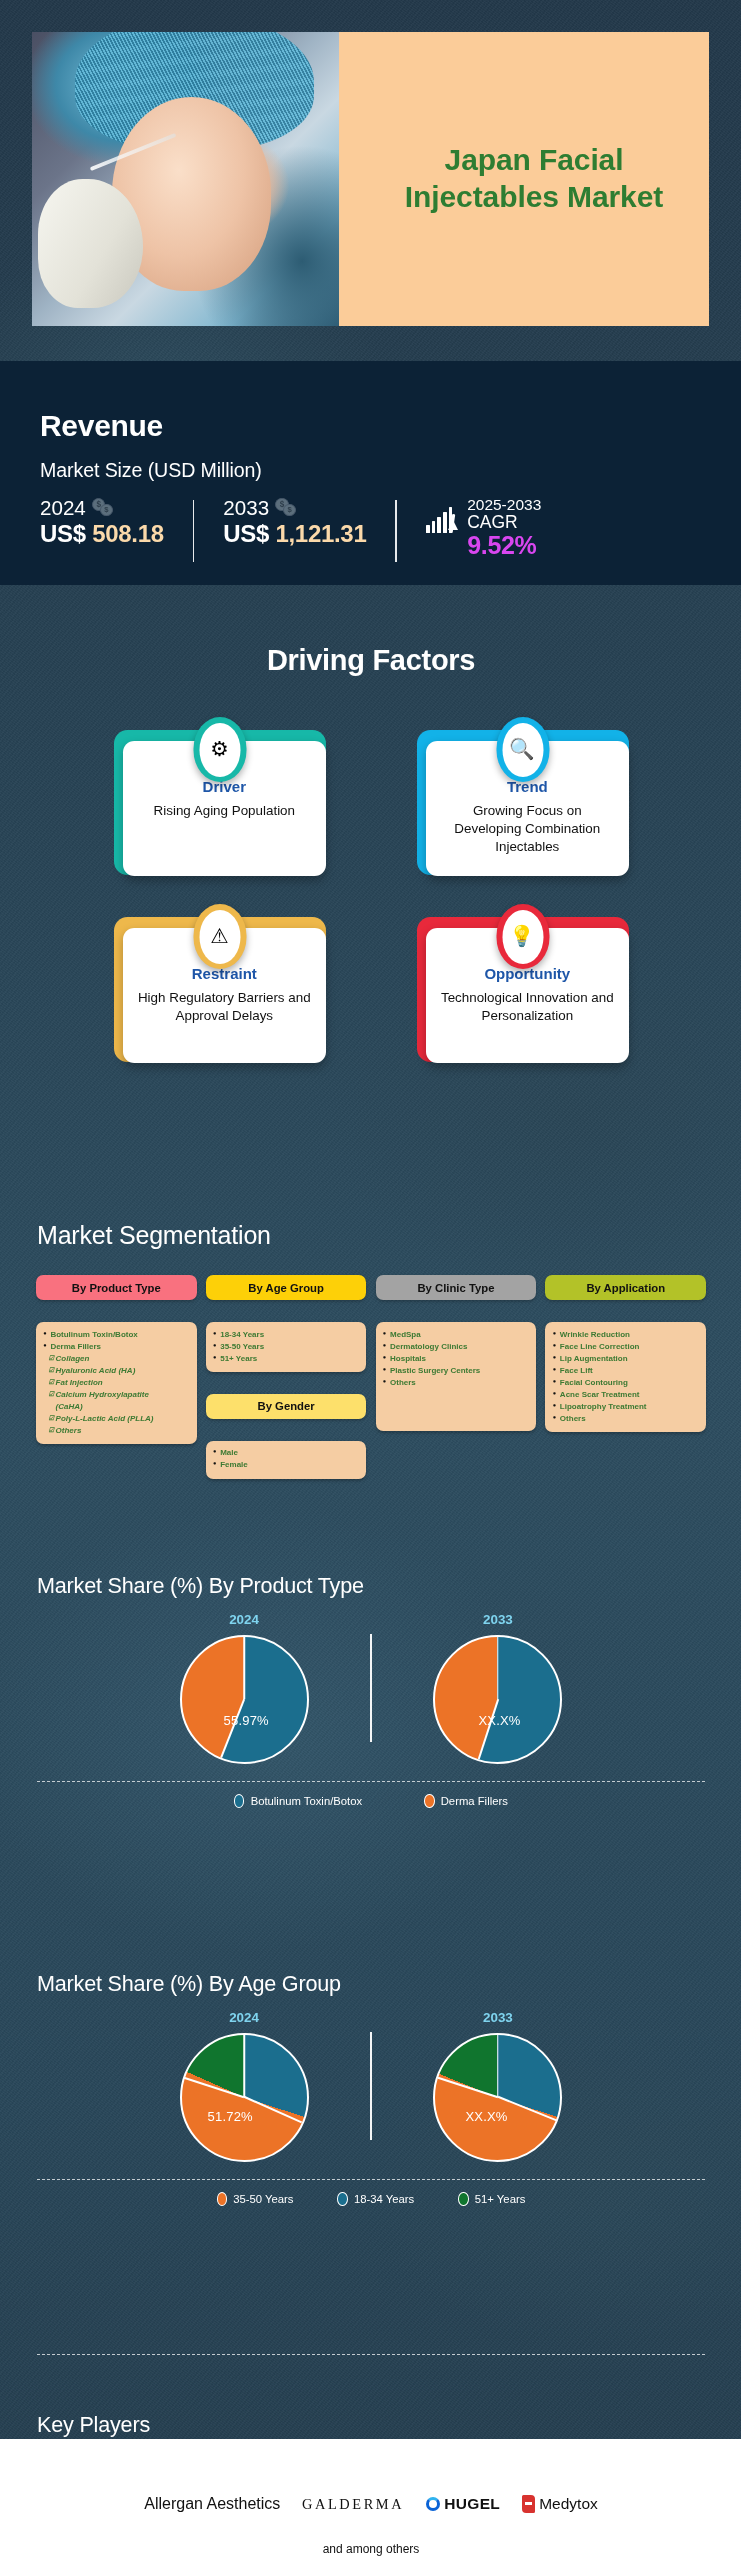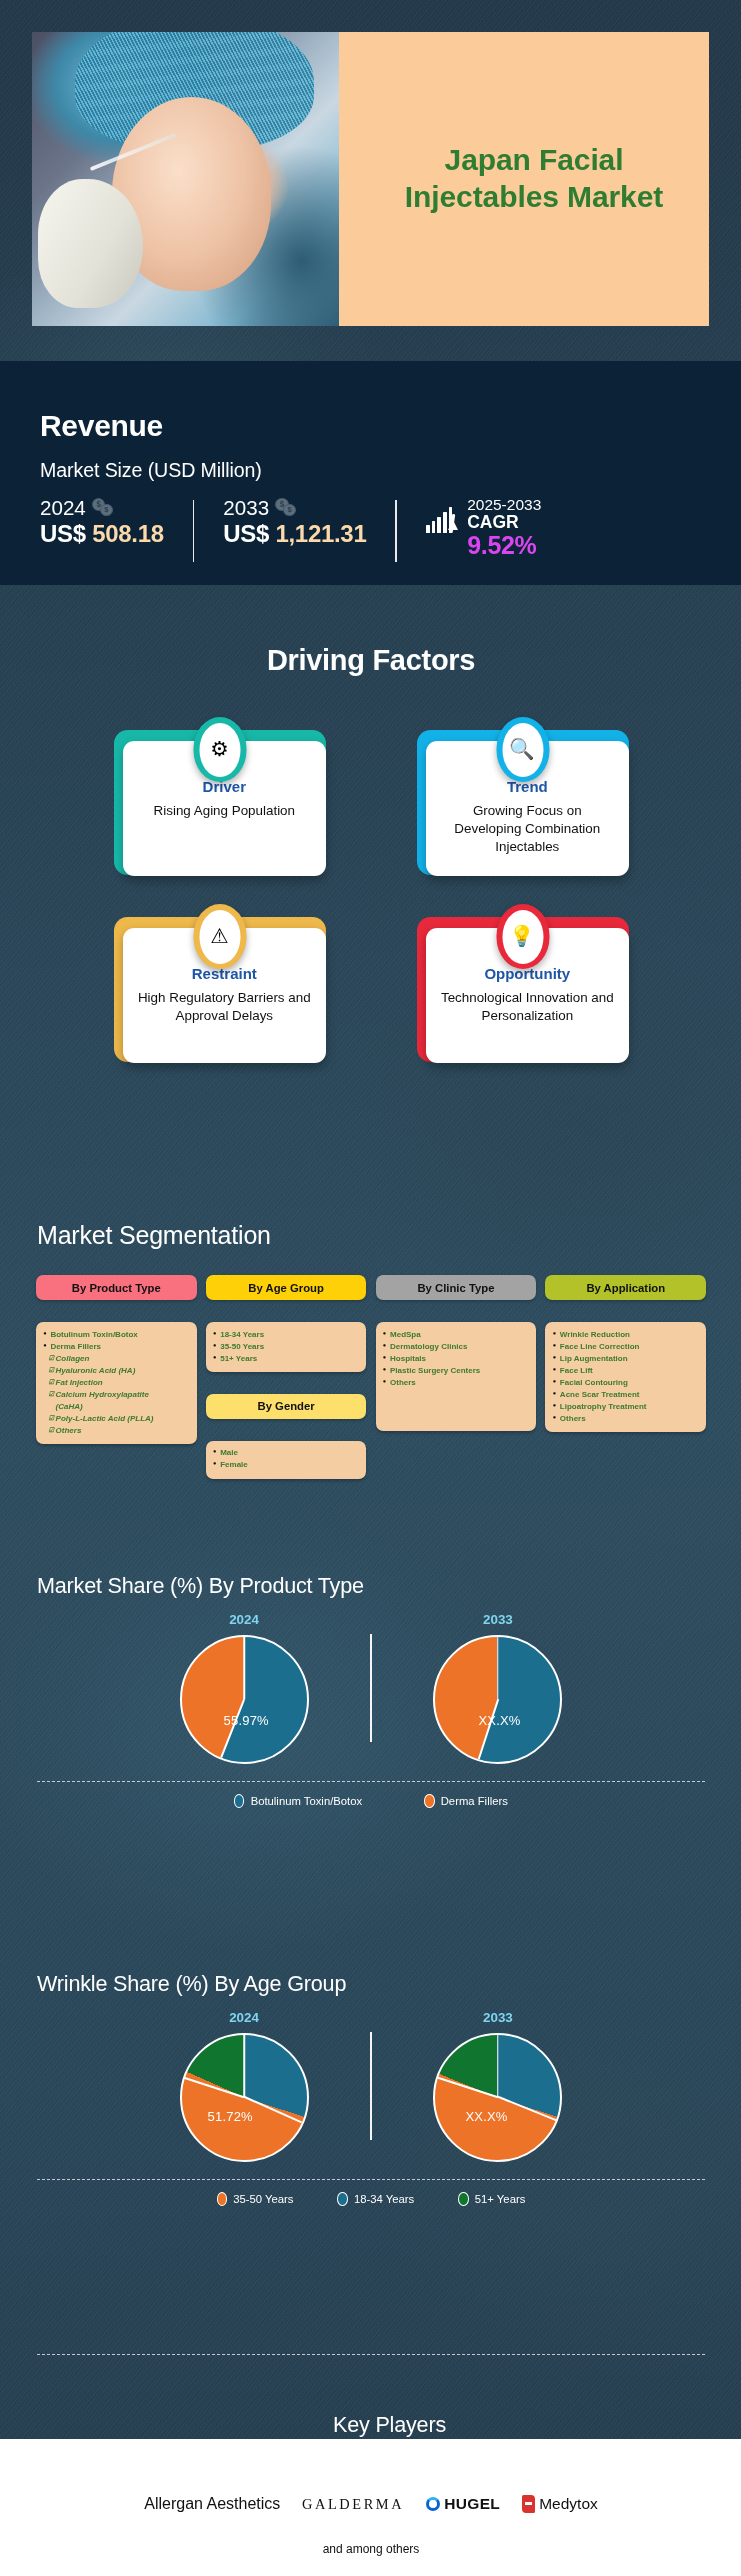--- a/index.html
+++ b/index.html
@@ -90,21 +90,21 @@
   .rev-div { width:1.5px; height:62px; background:#fff; margin:4.1px 29px 0; opacity:.9; }
   .cagr-wrap { display:flex; gap:8.2px; }
   .cagr-icon { width:33px; height:37px; position:relative; }
   .bars { position:absolute; bottom:0; left:0; display:flex; align-items:flex-end; gap:2.1px; }
   .bars span { display:block; width:3.6px; background:#fff; border-radius:0.5px; }
   .arrow-up { position:absolute; right:1px; bottom:3.1px; width:0; height:0;
               border-left:5.7px solid transparent; border-right:5.7px solid transparent; border-bottom:10.3px solid #fff; }
   .arrow-tail { position:absolute; right:5.2px; bottom:1px; width:3.1px; height:18.5px; background:#fff; border-radius:1px; transform:rotate(8deg);}
   .cagr-text { color:#fff; line-height:1.1; }
   .cagr-period { font-size:15.5px; font-weight:400; }
-  .cagr-label  { font-size:17.5px; font-weight:700; }
+  .cagr-label  { font-size:17.5px; font-weight:400; }
   .cagr-value  { font-size:25px; font-weight:700; color:#d946ef; letter-spacing:-0.3px; }
 
   
   .drivers { position:absolute; left:0; top:585px; width:742px; height:587px; }
   .df-head { text-align:center; color:#fff; font-size:29px; font-weight:700; padding-top:59px; letter-spacing:-0.3px; }
   .df-grid { position:relative; width:515px; margin:40px auto 0; }
   .df-row  { display:flex; justify-content:space-between; margin-bottom:28px; }
   .df-card { position:relative; width:212px; height:159px; }
   .df-shadow {
     position:absolute; left:0; top:13.4px; width:212px; height:145px; border-radius:13.4px;
@@ -166,21 +166,21 @@
     white-space:nowrap;
   }
   .vdiv { width:1.5px; height:108px; background:#fff; opacity:.95; }
   .dashed { border-top:1.5px dashed rgba(255,255,255,.72); margin:17.5px 37px 0; }
   .legend { display:flex; justify-content:center; gap:62px; padding:12.4px 0 0; }
   .legend-item { display:flex; align-items:center; gap:6.2px; color:#fff; font-size:11.3px; font-weight:300; }
   .dot { width:10.3px; height:13.4px; border-radius:50%; border:1.5px solid #fff; display:inline-block; }
 
   
   .kp { position:absolute; left:0; top:2354px; width:742px; height:149px; }
-  .kp-title { color:#fff; font-size:21.6px; font-weight:300; margin:57px 0 0 37px; letter-spacing:-0.2px;text-align:center; }
+  .kp-title { color:#fff; font-size:21.6px; font-weight:300; margin:57px 0 0 37px; letter-spacing:-0.2px; }
   .kp-white { position:absolute; left:0; top:2439px; width:742px; height:216px; background:#fff; }
   .kp-logos { display:flex; justify-content:center; align-items:center; gap:21.6px; padding-top:56px; }
   .logo { color:#111; white-space:nowrap; display:flex; align-items:center; gap:4.1px; }
   .lg-allergan { font-size:16px; font-weight:400; font-family:"Liberation Sans", sans-serif; }
   .lg-galderma { font-size:14.4px; font-weight:400; letter-spacing:2.6px; font-family:"Liberation Serif", serif; }
   .lg-hugel { font-size:15.5px; font-weight:700; letter-spacing:0.3px; }
   .hugel-mark { width:14.4px; height:14.4px; border-radius:50%; border:3.1px solid #0a63d6; border-top-color:#2fb3ef; display:inline-block; }
   .lg-medytox { font-size:15.5px; font-weight:400; }
   .medytox-mark { width:13.4px; height:17.5px; background:#d8332f; border-radius:1.5px 4.1px 1.5px 4.1px; position:relative; }
   .medytox-mark:after { content:""; position:absolute; left:3.1px; top:7.2px; width:7.2px; height:2.1px; background:#fff; }
@@ -413,21 +413,21 @@
         <span>Botulinum Toxin/Botox</span>
       </div>
       <div class="legend-item">
         <span class="dot" style="background:#ec7327"></span>
         <span>Derma Fillers</span>
       </div>
     </div>
   </div>
 
   <div class="pie-sec" style="top:1935px;height:412px">
-    <div class="pie-title" style="padding-top:36px">Wrinkle Share (%) By Age Group</div>
+    <div class="pie-title" style="padding-top:36px">Market Share (%) By Age Group</div>
     <div class="pie-row">
       <div class="pie-block">
         <div class="pie-year">2024</div>
         <div class="pie-holder">
           <div class="pie" style="background:conic-gradient(from 0deg, #1b6e8e 0deg 108deg, #ec7327 108deg 294deg, #10752e 294deg 360deg)">
             <div style="position:absolute;left:50%;top:0;width:1.5px;height:50%;background:#fff;transform:translateX(-50%)"></div>
             <div style="position:absolute;left:50%;top:50%;width:1.5px;height:50%;background:#fff;transform-origin:top center;transform:translateX(-50%) rotate(108deg)"></div>
             <div style="position:absolute;left:50%;top:50%;width:1.5px;height:50%;background:#fff;transform-origin:top center;transform:translateX(-50%) rotate(294deg)"></div>
           </div>
           <div class="pie-label" style="left:28px;top:76px">51.72%</div>

